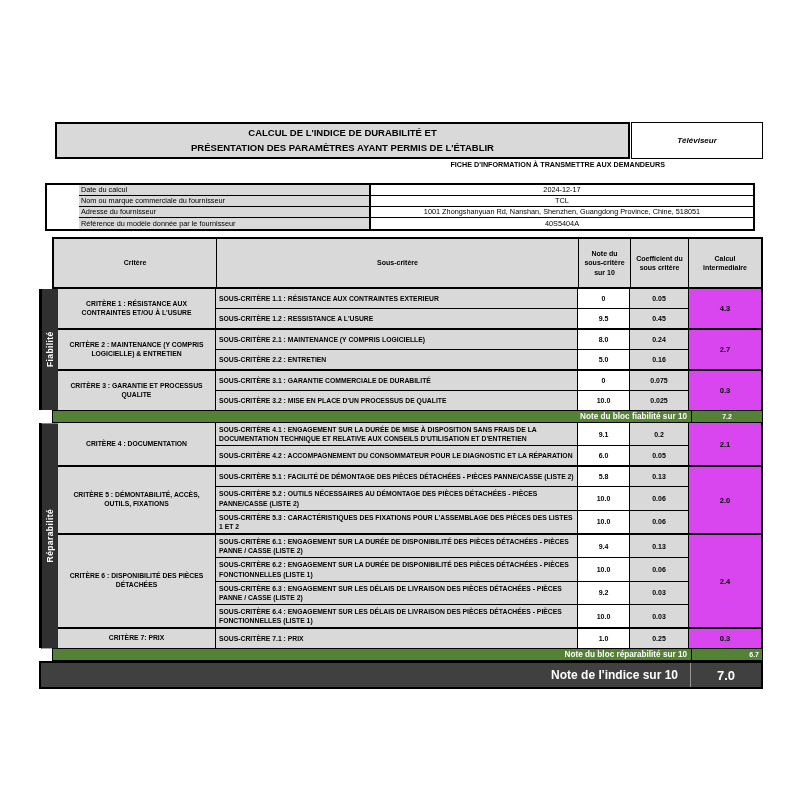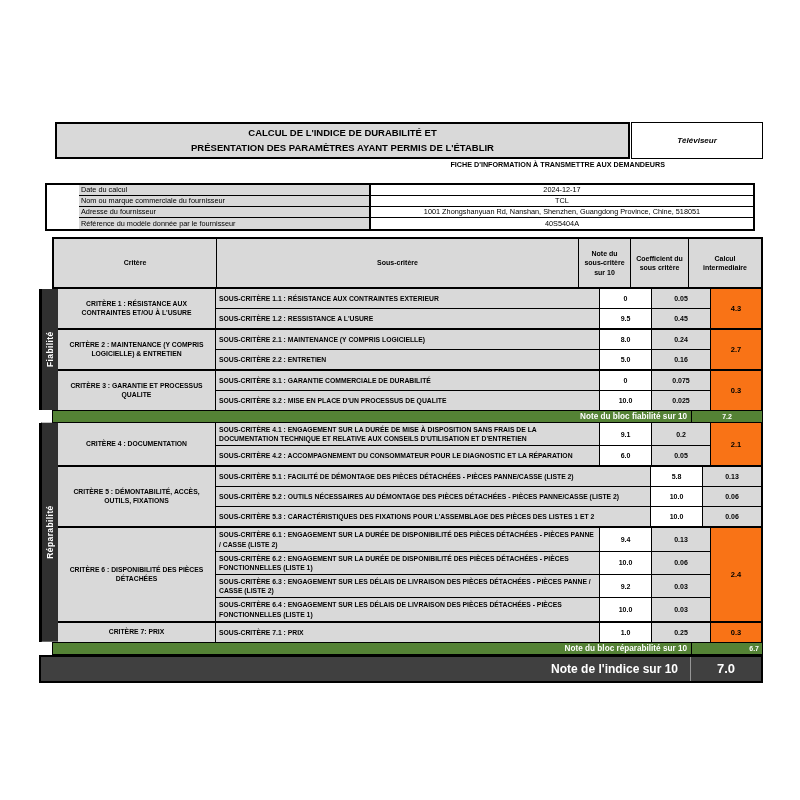--- a/index.html
+++ b/index.html
@@ -50,21 +50,21 @@
   .subrows { flex:1; display:flex; flex-direction:column; }
   .subrow { display:flex; flex:1; border-bottom:1px solid #000; }
   .subrow:last-child { border-bottom:none; }
   .sub-text { flex:1; background:#d9d9d9; border-right:1px solid #000; font-weight:bold;
               font-size:6.8px; padding:2px 3px; display:flex; align-items:center;
               line-height:1.35; min-height:19px; }
   .note-cell { width:52px; background:#fff; border-right:1px solid #000; display:flex;
                align-items:center; justify-content:center; font-weight:bold; font-size:7px; }
   .coeff-cell { width:58px; background:#d9d9d9; display:flex; align-items:center;
                 justify-content:center; font-weight:bold; font-size:7px; }
-  .calc-cell { width:51px; background:#f97316; border-left:1px solid #000; display:flex;
+  .calc-cell { width:73px; background:#d946ef; border-left:1px solid #000; display:flex;
                align-items:center; justify-content:center; font-weight:bold; font-size:7.5px; }
 
   .green-row { margin-left:13px; width:711px; background:#548235; border:1px solid #000;
                display:flex; height:13px; align-items:center; }
   .green-label { flex:1; color:#fff; font-weight:bold; font-size:8.2px; text-align:right;
                  padding-right:4px; }
   .green-val { width:71px; border-left:1px solid #000; color:#fff; font-weight:bold;
                font-size:7px; text-align:center; align-self:stretch; line-height:11px; }
   .green-row.repar .green-val { text-align:right; padding-right:3px; }
 
@@ -208,20 +208,21 @@
                 <div class="sub-text">SOUS-CRITÈRE 5.2 : OUTILS NÉCESSAIRES AU DÉMONTAGE DES PIÈCES DÉTACHÉES - PIÈCES PANNE/CASSE (LISTE 2)</div>
                 <div class="note-cell">10.0</div>
                 <div class="coeff-cell">0.06</div>
               </div>
               <div class="subrow">
                 <div class="sub-text">SOUS-CRITÈRE 5.3 : CARACTÉRISTIQUES DES FIXATIONS POUR L'ASSEMBLAGE DES PIÈCES DES LISTES 1 ET 2</div>
                 <div class="note-cell">10.0</div>
                 <div class="coeff-cell">0.06</div>
               </div>
             </div>
+            <div class="calc-cell">2.0</div>
           </div>
           <div class="group">
             <div class="crit-cell">CRITÈRE 6 : DISPONIBILITÉ DES PIÈCES DÉTACHÉES</div>
             <div class="subrows">
               <div class="subrow">
                 <div class="sub-text">SOUS-CRITÈRE 6.1 : ENGAGEMENT SUR LA DURÉE DE DISPONIBILITÉ DES PIÈCES DÉTACHÉES - PIÈCES PANNE / CASSE (LISTE 2)</div>
                 <div class="note-cell">9.4</div>
                 <div class="coeff-cell">0.13</div>
               </div>
               <div class="subrow">

